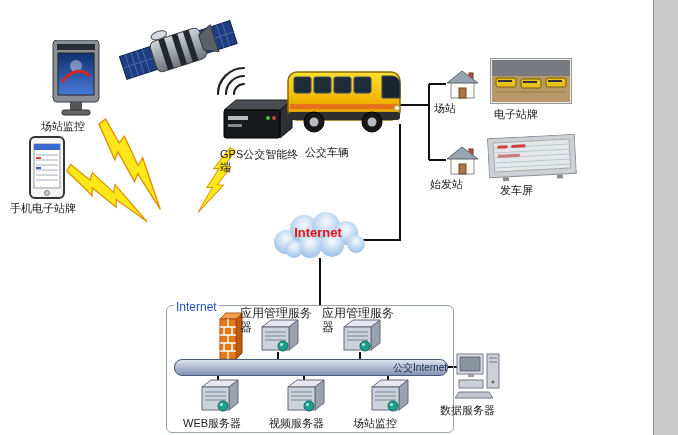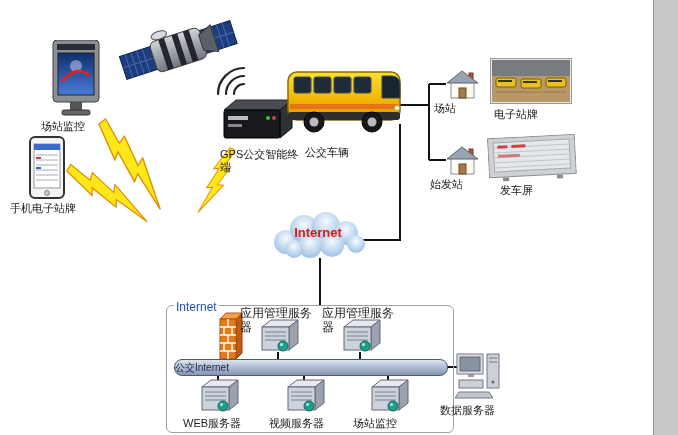--- a/index.html
+++ b/index.html
@@ -14,21 +14,21 @@
                color:#e01818;font-weight:bold;font-size:13px;z-index:3;}
   .bolt{fill:#ffe81a;stroke:#e09000;stroke-width:1.3px;}
   .conn{stroke:#111111;stroke-width:2px;fill:none;}
   .server-box{position:absolute;left:166px;top:305px;width:286px;height:126px;
               border:1px solid #9aa2aa;border-radius:6px;z-index:1;background:transparent;}
   .internet-blue{position:absolute;left:174px;top:300px;z-index:3;color:#2050c8;font-size:12px;
                  background:#ffffff;padding:0 2px;}
   .backbone{position:absolute;left:174px;top:359px;width:272px;height:15px;z-index:2;
             border:1px solid #4a5a7a;border-radius:8px;
             background:linear-gradient(#dce4f0,#aab6cc 55%,#8494b4);
-            display:flex;align-items:center;justify-content:flex-start;
+            display:flex;align-items:center;justify-content:flex-end;
             font-size:10px;color:#14284a;}
   .gutter{position:absolute;left:653px;top:0;width:25px;height:435px;background:#c9c9c9;
           border-left:1px solid #8f8f8f;z-index:5;}
   svg{display:block;}
 </style>
 </head>
 <body>
 
 <div class="canvas">
 

